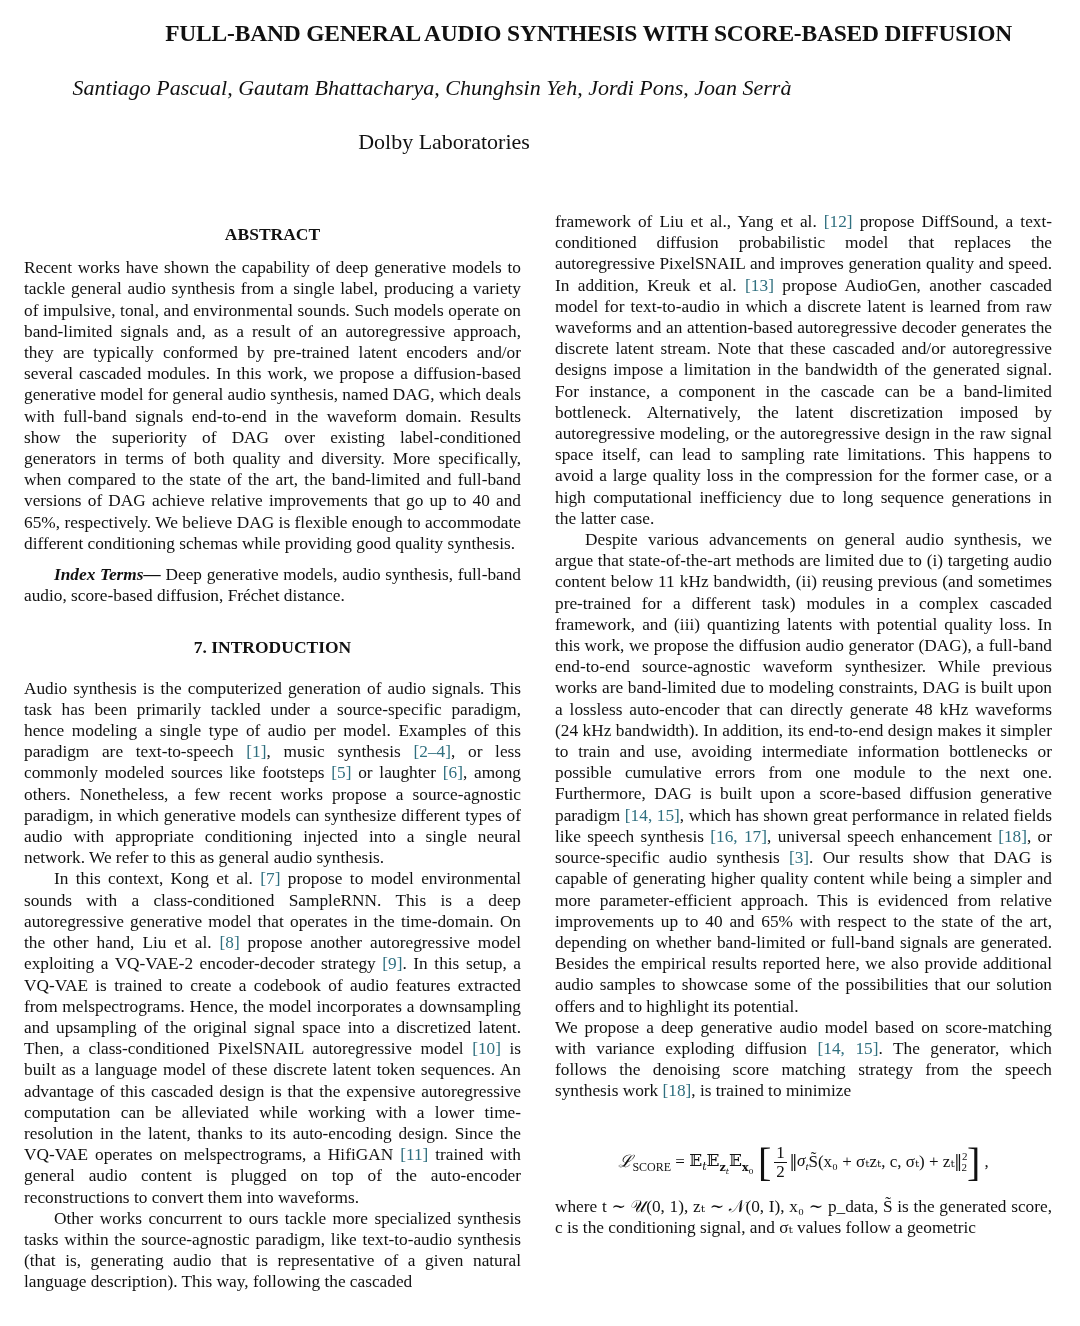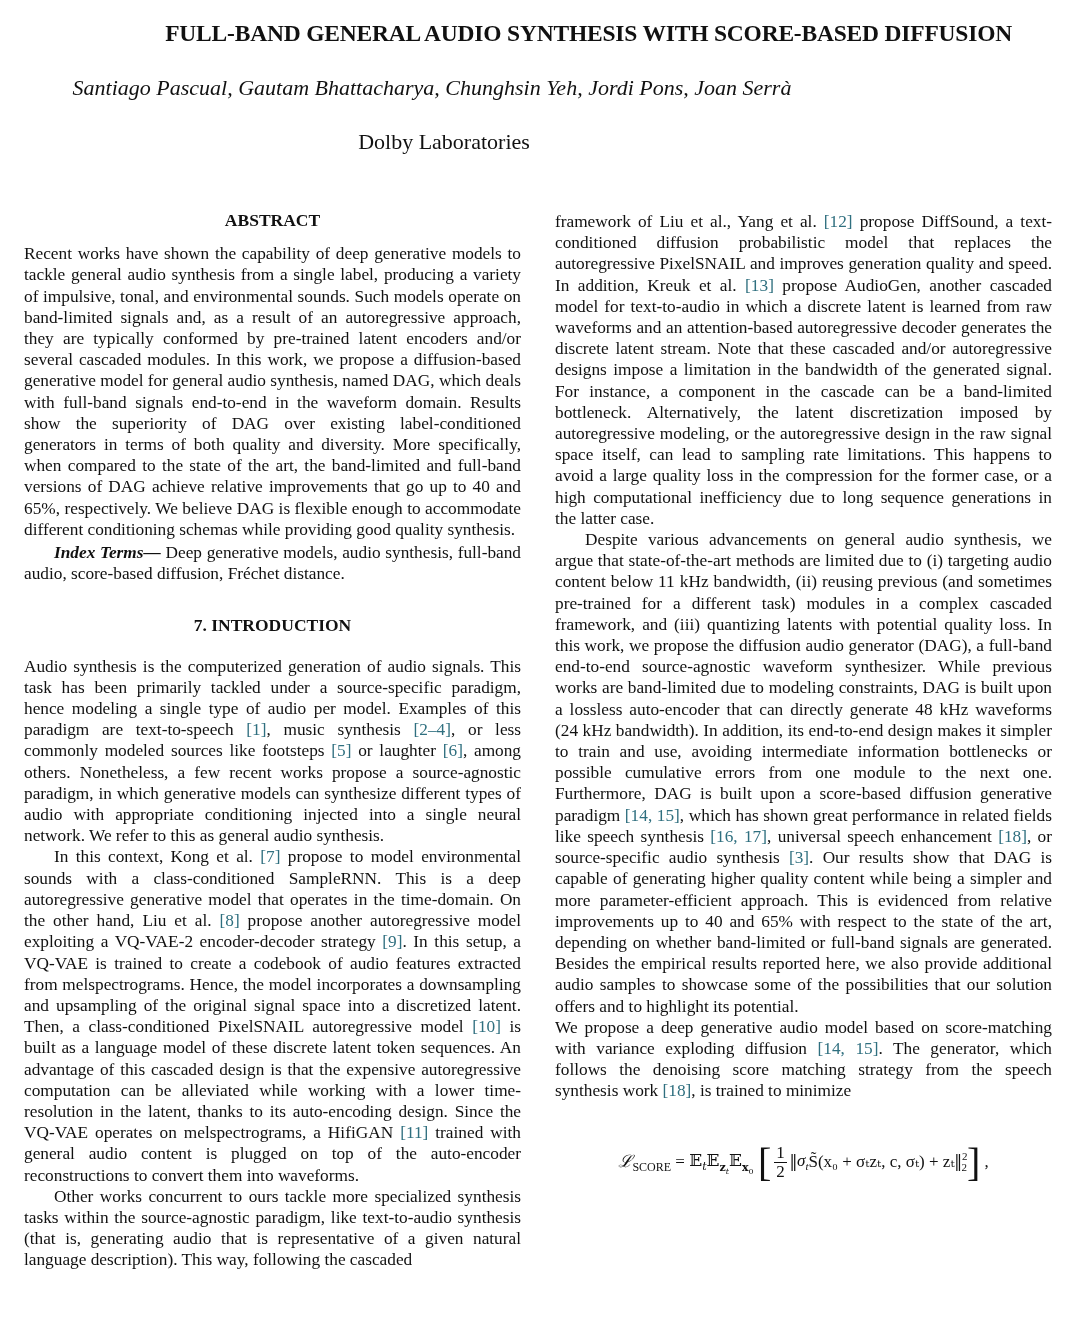--- a/index.html
+++ b/index.html
@@ -21,21 +21,21 @@
     font-size: 22px;
   }
   .col {
     position: absolute; top: 208px; width: 497px;
     font-size: 17.3px; line-height: 21.2px; text-align: justify;
     hyphens: manual;
   }
   .col.left { left: 24px; }
   .col.right { left: 555px; top: 211px; }
   .sec-head {
-    text-align: center; font-weight: bold; font-size: 17.5px; margin: 2px;
+    text-align: center; font-weight: bold; font-size: 17.5px; margin: 16px;
   }
   p { margin: 0; }
   .indent { text-indent: 30px; }
   .cite { color: #2f6f7f; }
   .idx-label { font-weight: bold; font-style: italic; }
   .eq {
     text-align: center; font-size: 17px; margin: 0; white-space: nowrap;
     height: 60px; line-height: 60px; position: relative;
   }
   .eq .bracket { font-size: 40px; vertical-align: middle; font-weight: lighter; }
@@ -51,21 +51,21 @@
 </head>
 <body>
 
 <div class="title">FULL-BAND GENERAL AUDIO SYNTHESIS WITH SCORE-BASED DIFFUSION</div>
 <div class="authors">Santiago Pascual, Gautam Bhattacharya, Chunghsin Yeh, Jordi Pons, Joan Serrà</div>
 <div class="affil">Dolby Laboratories</div>
 
 <div class="col left">
   <h2 class="sec-head" style="margin-bottom:12px;">ABSTRACT</h2>
   <p>Recent works have shown the capability of deep generative models to tackle general audio synthesis from a single label, producing a variety of impulsive, tonal, and environmental sounds. Such models operate on band-limited signals and, as a result of an autoregressive approach, they are typically conformed by pre-trained latent encoders and/or several cascaded modules. In this work, we propose a diffusion-based generative model for general audio synthesis, named DAG, which deals with full-band signals end-to-end in the waveform domain. Results show the superiority of DAG over existing label-conditioned generators in terms of both quality and diversity. More specifically, when compared to the state of the art, the band-limited and full-band versions of DAG achieve relative improvements that go up to 40 and 65%, respectively. We believe DAG is flexible enough to accommodate different conditioning schemas while providing good quality synthesis.</p>
-  <p class="indent" style="margin-top:2px;">
+  <p class="indent" style="margin-top:10px;">
     <span class="idx-label">Index Terms—</span><span> Deep generative models, audio synthesis, full-band audio, score-based diffusion, Fréchet distance.</span>
   </p>
 
   <h2 class="sec-head" style="margin-top:31px;margin-bottom:19px;">7.  INTRODUCTION</h2>
 
   <p><span>Audio synthesis is the computerized generation of audio signals. This task has been primarily tackled under a source-specific paradigm, hence modeling a single type of audio per model. Examples of this paradigm are text-to-speech </span><span class="cite">[1]</span><span>, music synthesis </span><span class="cite">[2–4]</span><span>, or less commonly modeled sources like footsteps </span><span class="cite">[5]</span><span> or laughter </span><span class="cite">[6]</span><span>, among others. Nonetheless, a few recent works propose a source-agnostic paradigm, in which generative models can synthesize different types of audio with appropriate conditioning injected into a single neural network. We refer to this as general audio synthesis.</span></p>
 
   <p class="indent"><span>In this context, Kong et al. </span><span class="cite">[7]</span><span> propose to model environmental sounds with a class-conditioned SampleRNN. This is a deep autoregressive generative model that operates in the time-domain. On the other hand, Liu et al. </span><span class="cite">[8]</span><span> propose another autoregressive model exploiting a VQ-VAE-2 encoder-decoder strategy </span><span class="cite">[9]</span><span>.  In this setup, a VQ-VAE is trained to create a codebook of audio features extracted from melspectrograms.  Hence, the model incorporates a downsampling and upsampling of the original signal space into a discretized latent.  Then, a class-conditioned PixelSNAIL autoregressive model </span><span class="cite">[10]</span><span> is built as a language model of these discrete latent token sequences. An advantage of this cascaded design is that the expensive autoregressive computation can be alleviated while working with a lower time-resolution in the latent, thanks to its auto-encoding design.  Since the VQ-VAE operates on melspectrograms, a HifiGAN </span><span class="cite">[11]</span><span> trained with general audio content is plugged on top of the auto-encoder reconstructions to convert them into waveforms.</span></p>
 
   <p class="indent">Other works concurrent to ours tackle more specialized synthesis tasks within the source-agnostic paradigm, like text-to-audio synthesis (that is, generating audio that is representative of a given natural language description).  This way, following the cascaded</p>
@@ -80,13 +80,14 @@
   <p><span>We propose a deep generative audio model based on score-matching with variance exploding diffusion </span><span class="cite">[14, 15]</span><span>.  The generator, which follows the denoising score matching strategy from the speech synthesis work </span><span class="cite">[18]</span><span>, is trained to minimize</span></p>
 
   <div class="eq" style="margin-top:24px;margin-bottom:10px;">
     <span class="mit">ℒ</span><sub style="font-size:12px">SCORE</sub>
     =
     <span class="bb"><span>𝔼</span><sub class="mit">t</sub></span><span class="bb"><span>𝔼</span><sub class="mbold">z<sub class="mit" style="font-size:8px;font-weight:normal">t</sub></sub></span><span class="bb"><span>𝔼</span><sub class="mbold">x<sub style="font-size:8px;font-weight:normal">0</sub></sub></span>
     <span class="bracket">[</span><span class="frac"><span class="num">1</span><span>2</span></span><span class="norm">‖</span><span class="mit"><span>σ</span><sub>t</sub></span><span>S̃(x₀ + σₜzₜ, c, σₜ) + zₜ</span><span class="norm">‖</span><sup>2</sup><sub style="margin-left:-6px">2</sub><span class="bracket">]</span>
     <span>,</span>
   </div>
 
+  <p>where t ∼ 𝒰(0, 1), zₜ ∼ 𝒩(0, I), x₀ ∼ p_data, S̃ is the generated score, c is the conditioning signal, and σₜ values follow a geometric</p>
 </div>
 
 </body></html>

